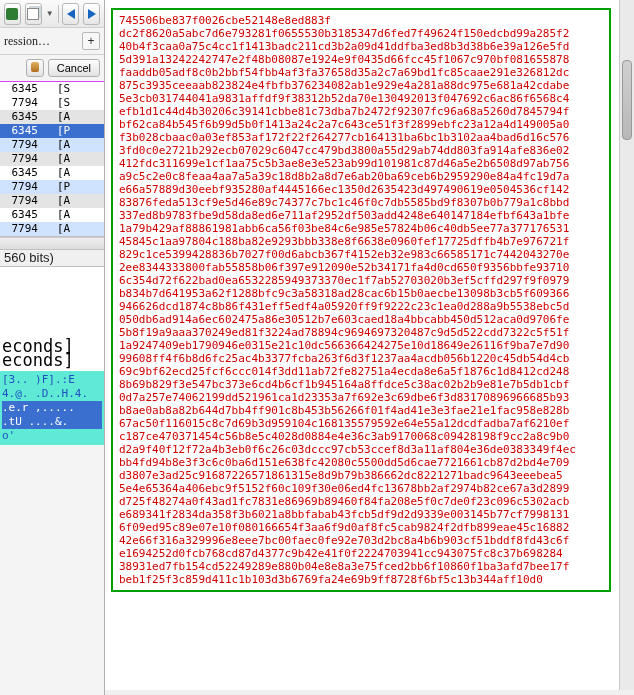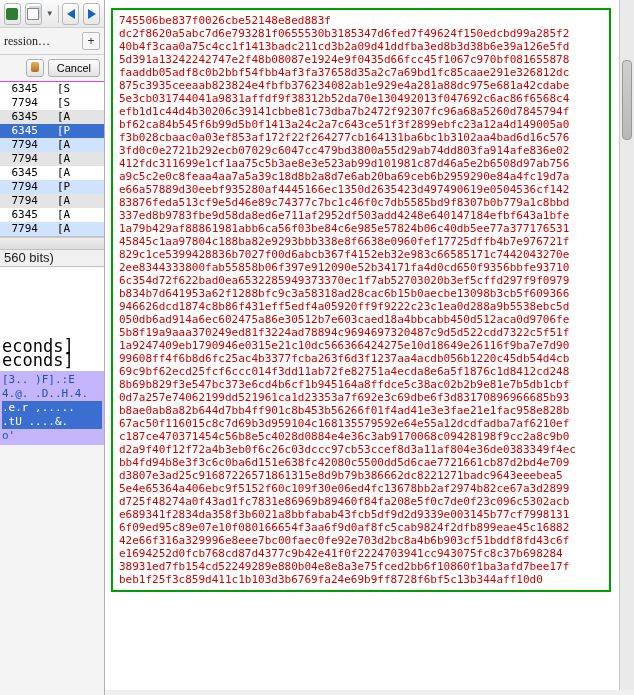--- a/index.html
+++ b/index.html
@@ -140,21 +140,21 @@
     border-bottom: 1px solid #c0c0c0;
     background: #f0f0f0;
     font-size: 13px;
     line-height: 16px;
     padding: 0 4px;
     color: #222;
     white-space: pre;
     overflow: hidden;
   }
   .cred-pane {
-    background: #c4b5fd;
+    background: #5eead4;
     font-family: "DejaVu Sans Mono","Liberation Mono",monospace;
     font-size: 11px;
     line-height: 14px;
     padding: 2px;
   }
   .cred-pane .row { white-space: pre; }
   .row.sel { background: #3a6fcf; color: #fff; }
   .blue-txt { color: #2050c0; }
 
   .right-pane {

